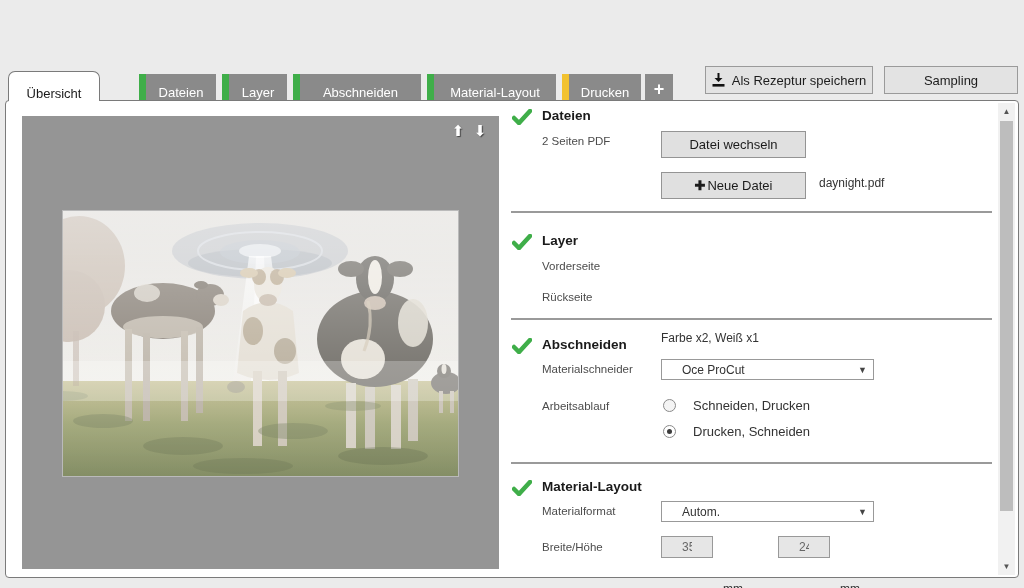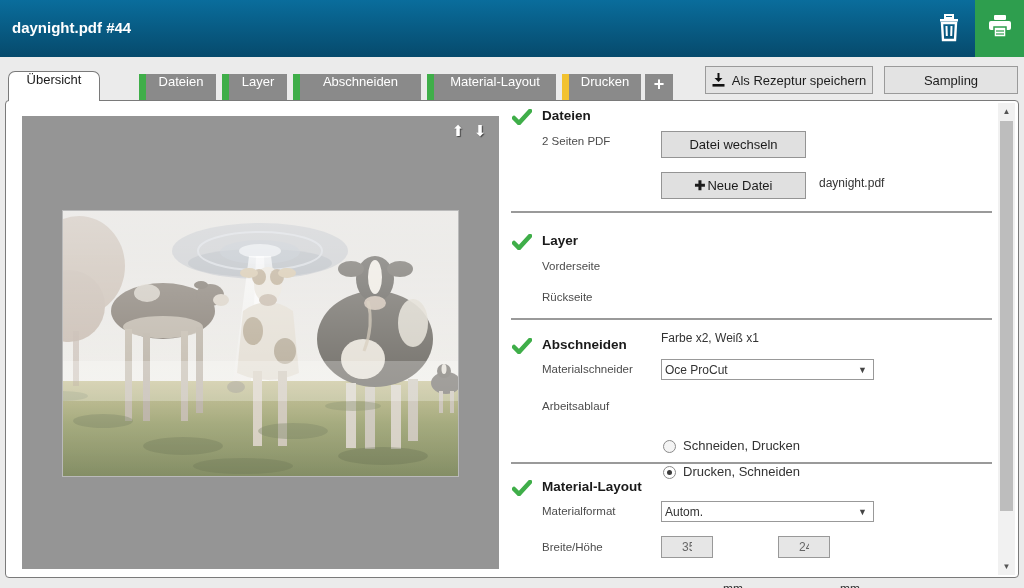--- a/index.html
+++ b/index.html
@@ -12,21 +12,21 @@
     background:linear-gradient(#0a6d9c,#064a6c); }
   .win-title { position:absolute; left:12px; top:19px; color:#fff; font-size:15px; font-weight:bold; }
   .trash-btn { position:absolute; right:58px; top:14px; width:34px; height:30px;
     background:transparent; border:none; cursor:pointer; }
   .print-btn { position:absolute; right:0; top:0; width:49px; height:57px;
     background:#2e9e4e; border:none; cursor:pointer; }
 
   
   .tabstrip { position:absolute; left:0; top:57px; width:1024px; height:43px; background:#ebebeb; }
   .tab { position:absolute; top:17px; height:26px; background:#8a8a8a; color:#fff;
-    font-size:13px; display:flex; align-items:flex-start; justify-content:center; cursor:pointer; }
+    font-size:13px; display:flex; align-items:flex-end; justify-content:center; cursor:pointer; }
   .tab .ind { position:absolute; left:0; top:0; width:7px; height:26px; }
   .ind.green { background:#3fae49; }
   .ind.yellow { background:#f2c230; }
   .tab.active { left:8px; top:14px; width:92px; height:30px; background:#fff; color:#1a1a1a;
     border:1px solid #7a7a7a; border-bottom:none; border-radius:7px 7px 0 0; z-index:5; }
   .tab .tlabel { padding-left:7px; }
   .tab.addtab { font-size:18px; font-weight:bold; }
   .top-btn { position:absolute; top:9px; height:28px; background:#e3e3e3; border:1px solid #9a9a9a;
     font-family:"Liberation Sans", sans-serif; font-size:13px; color:#1c1c1c; cursor:pointer;
     display:flex; align-items:center; justify-content:center; gap:7px; }
@@ -49,23 +49,23 @@
   
   .chk { position:absolute; width:20px; height:16px; }
   .sec-title { position:absolute; font-size:13.5px; font-weight:bold; color:#1a1a1a; }
   .lbl { position:absolute; font-size:11.5px; color:#4c4c4c;text-align:center; }
   .val { position:absolute; font-size:12px; color:#333;margin-top:41px; }
   .divider { position:absolute; left:505px; width:481px; height:2px; background:#9a9a9a; }
   .gbtn { position:absolute; width:145px; height:27px; background:#e0e0e0; border:1px solid #949494;
     font-family:"Liberation Sans", sans-serif; font-size:13px; color:#1c1c1c; cursor:pointer; }
   .gbtn .plus { font-weight:bold; margin-right:2px; }
   .select { position:absolute; width:213px; height:21px; background:#fff; border:1px solid #999;
-    font-size:12px; color:#333; display:flex; align-items:center; padding:0 3px; cursor:pointer; }
+    font-size:12px; color:#333; display:flex; align-items:center; padding:0 20px; cursor:pointer; }
   .select .caret { position:absolute; right:6px; font-size:9px; color:#444; }
-  .radio-row { position:absolute; display:flex; align-items:flex-end; gap:7px; cursor:pointer;margin-top:40px; }
+  .radio-row { position:absolute; display:flex; align-items:center; gap:17px; cursor:pointer; }
   .radio { width:13px; height:13px; border:1px solid #8a8a8a; border-radius:50%; background:#f4f4f4;
     position:relative; }
   .radio.sel { background:#fff; }
   .radio.sel::after { content:""; position:absolute; left:3px; top:3px; width:5px; height:5px;
     border-radius:50%; background:#3c3c3c; }
   .radio-lbl { font-size:13px; color:#333; }
   .numin { position:absolute; width:52px; height:22px; background:#e6e6e6; border:1px solid #999;
     font-family:"Liberation Sans", sans-serif; font-size:12px; color:#666; padding:0 20px; }
 
   
@@ -74,41 +74,20 @@
     display:flex; align-items:center; justify-content:center; cursor:pointer; }
   .sb-up { top:0; }
   .sb-down { bottom:0; }
   .sb-thumb { position:absolute; left:2px; top:18px; width:13px; height:390px; background:#bdbdbd; cursor:pointer; }
 </style>
 </head>
 <body>
 
 <div class="page">
 
-  <div class="titlebar">
-    <div class="win-title">daynight.pdf #44</div>
-    <button class="trash-btn">
-      <svg width="24" height="28" viewBox="0 0 24 28">
-        <rect x="8" y="1" width="8" height="3" fill="none" stroke="#fff" stroke-width="2"></rect>
-        <rect x="3" y="5" width="18" height="2.5" fill="#fff"></rect>
-        <path d="M5 9h14l-1 17H6z" fill="none" stroke="#fff" stroke-width="2.4"></path>
-        <line x1="9.5" y1="12" x2="9.8" y2="22" stroke="#fff" stroke-width="2"></line>
-        <line x1="14.5" y1="12" x2="14.2" y2="22" stroke="#fff" stroke-width="2"></line>
-      </svg>
-    </button>
-    <button class="print-btn">
-      <svg width="26" height="24" viewBox="0 0 26 24">
-        <rect x="7" y="0" width="12" height="5" rx="1" fill="#fff"></rect>
-        <rect x="2" y="6" width="22" height="9" rx="2" fill="#fff"></rect>
-        <rect x="7" y="12" width="12" height="10" fill="#fff" stroke="#2e9e4e" stroke-width="1.5"></rect>
-        <line x1="9" y1="16" x2="17" y2="16" stroke="#2e9e4e" stroke-width="1.2"></line>
-        <line x1="9" y1="19" x2="17" y2="19" stroke="#2e9e4e" stroke-width="1.2"></line>
-      </svg>
-    </button>
-  </div>
 
   <div class="tabstrip">
     <div class="tab active">
       <span>Übersicht</span>
     </div>
     <div class="tab" style="left:139px;width:77px">
       <span class="ind green"></span>
       <span class="tlabel">Dateien</span>
     </div>
     <div class="tab" style="left:222px;width:65px">

